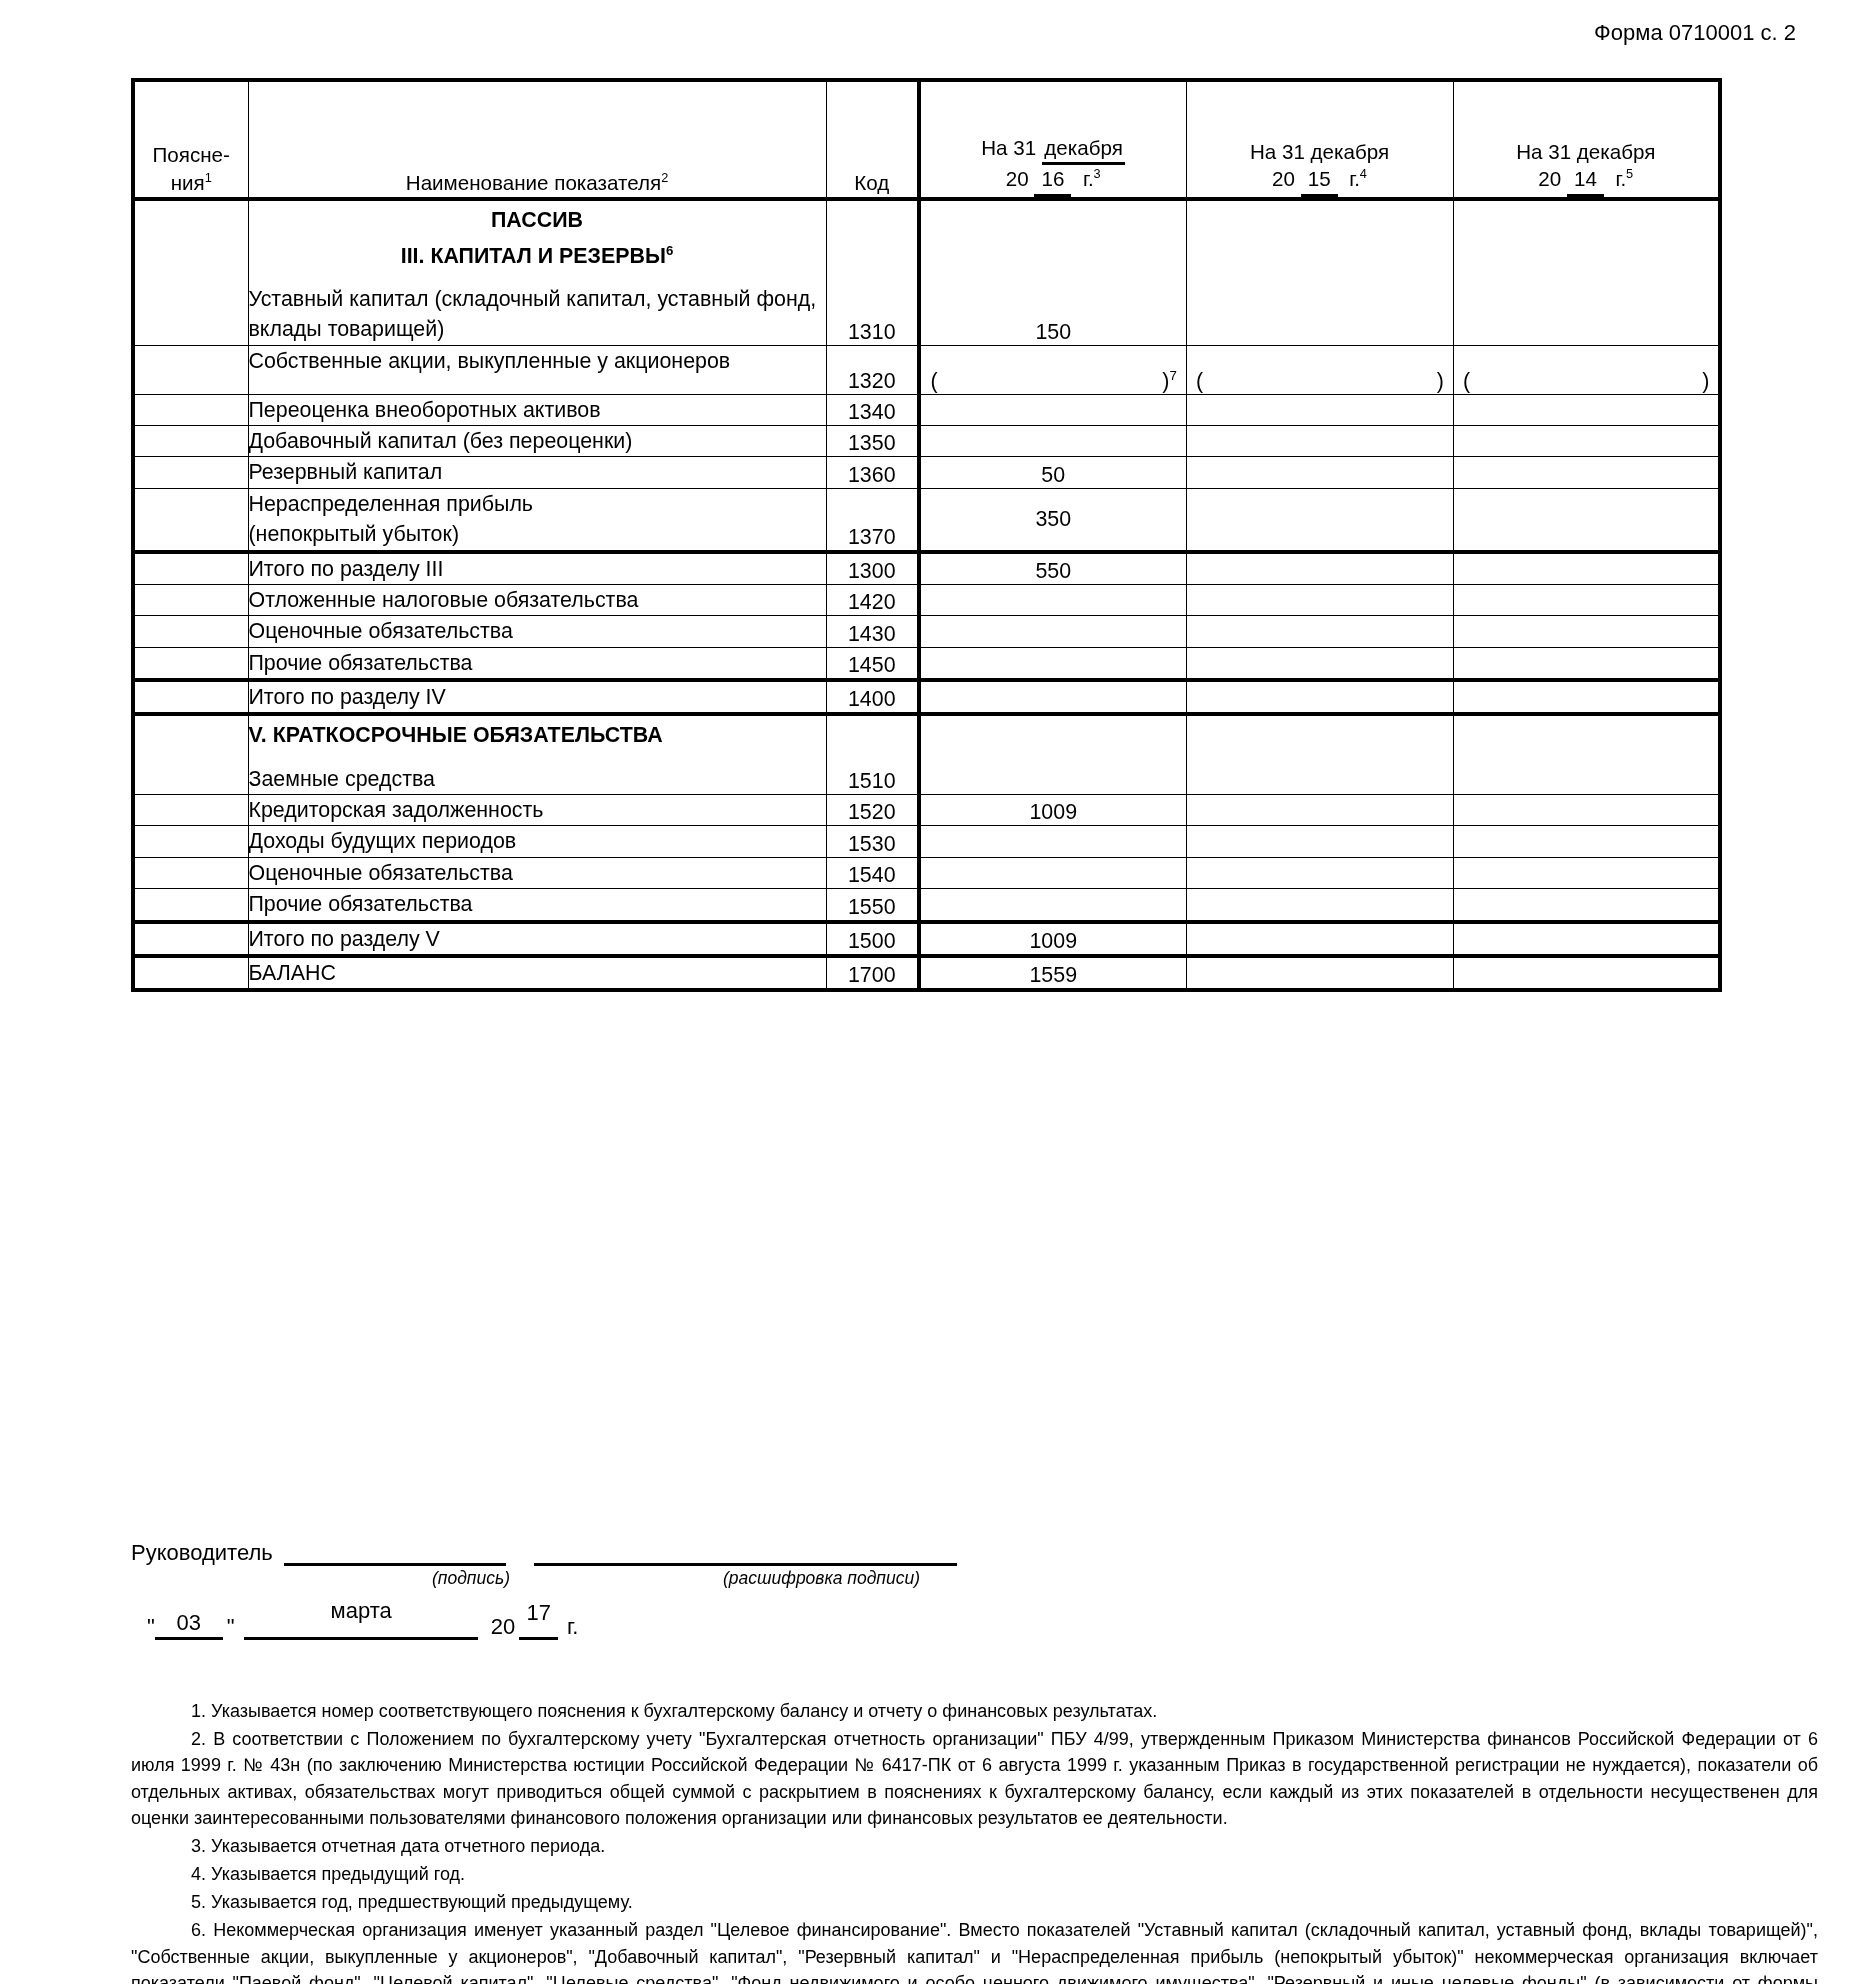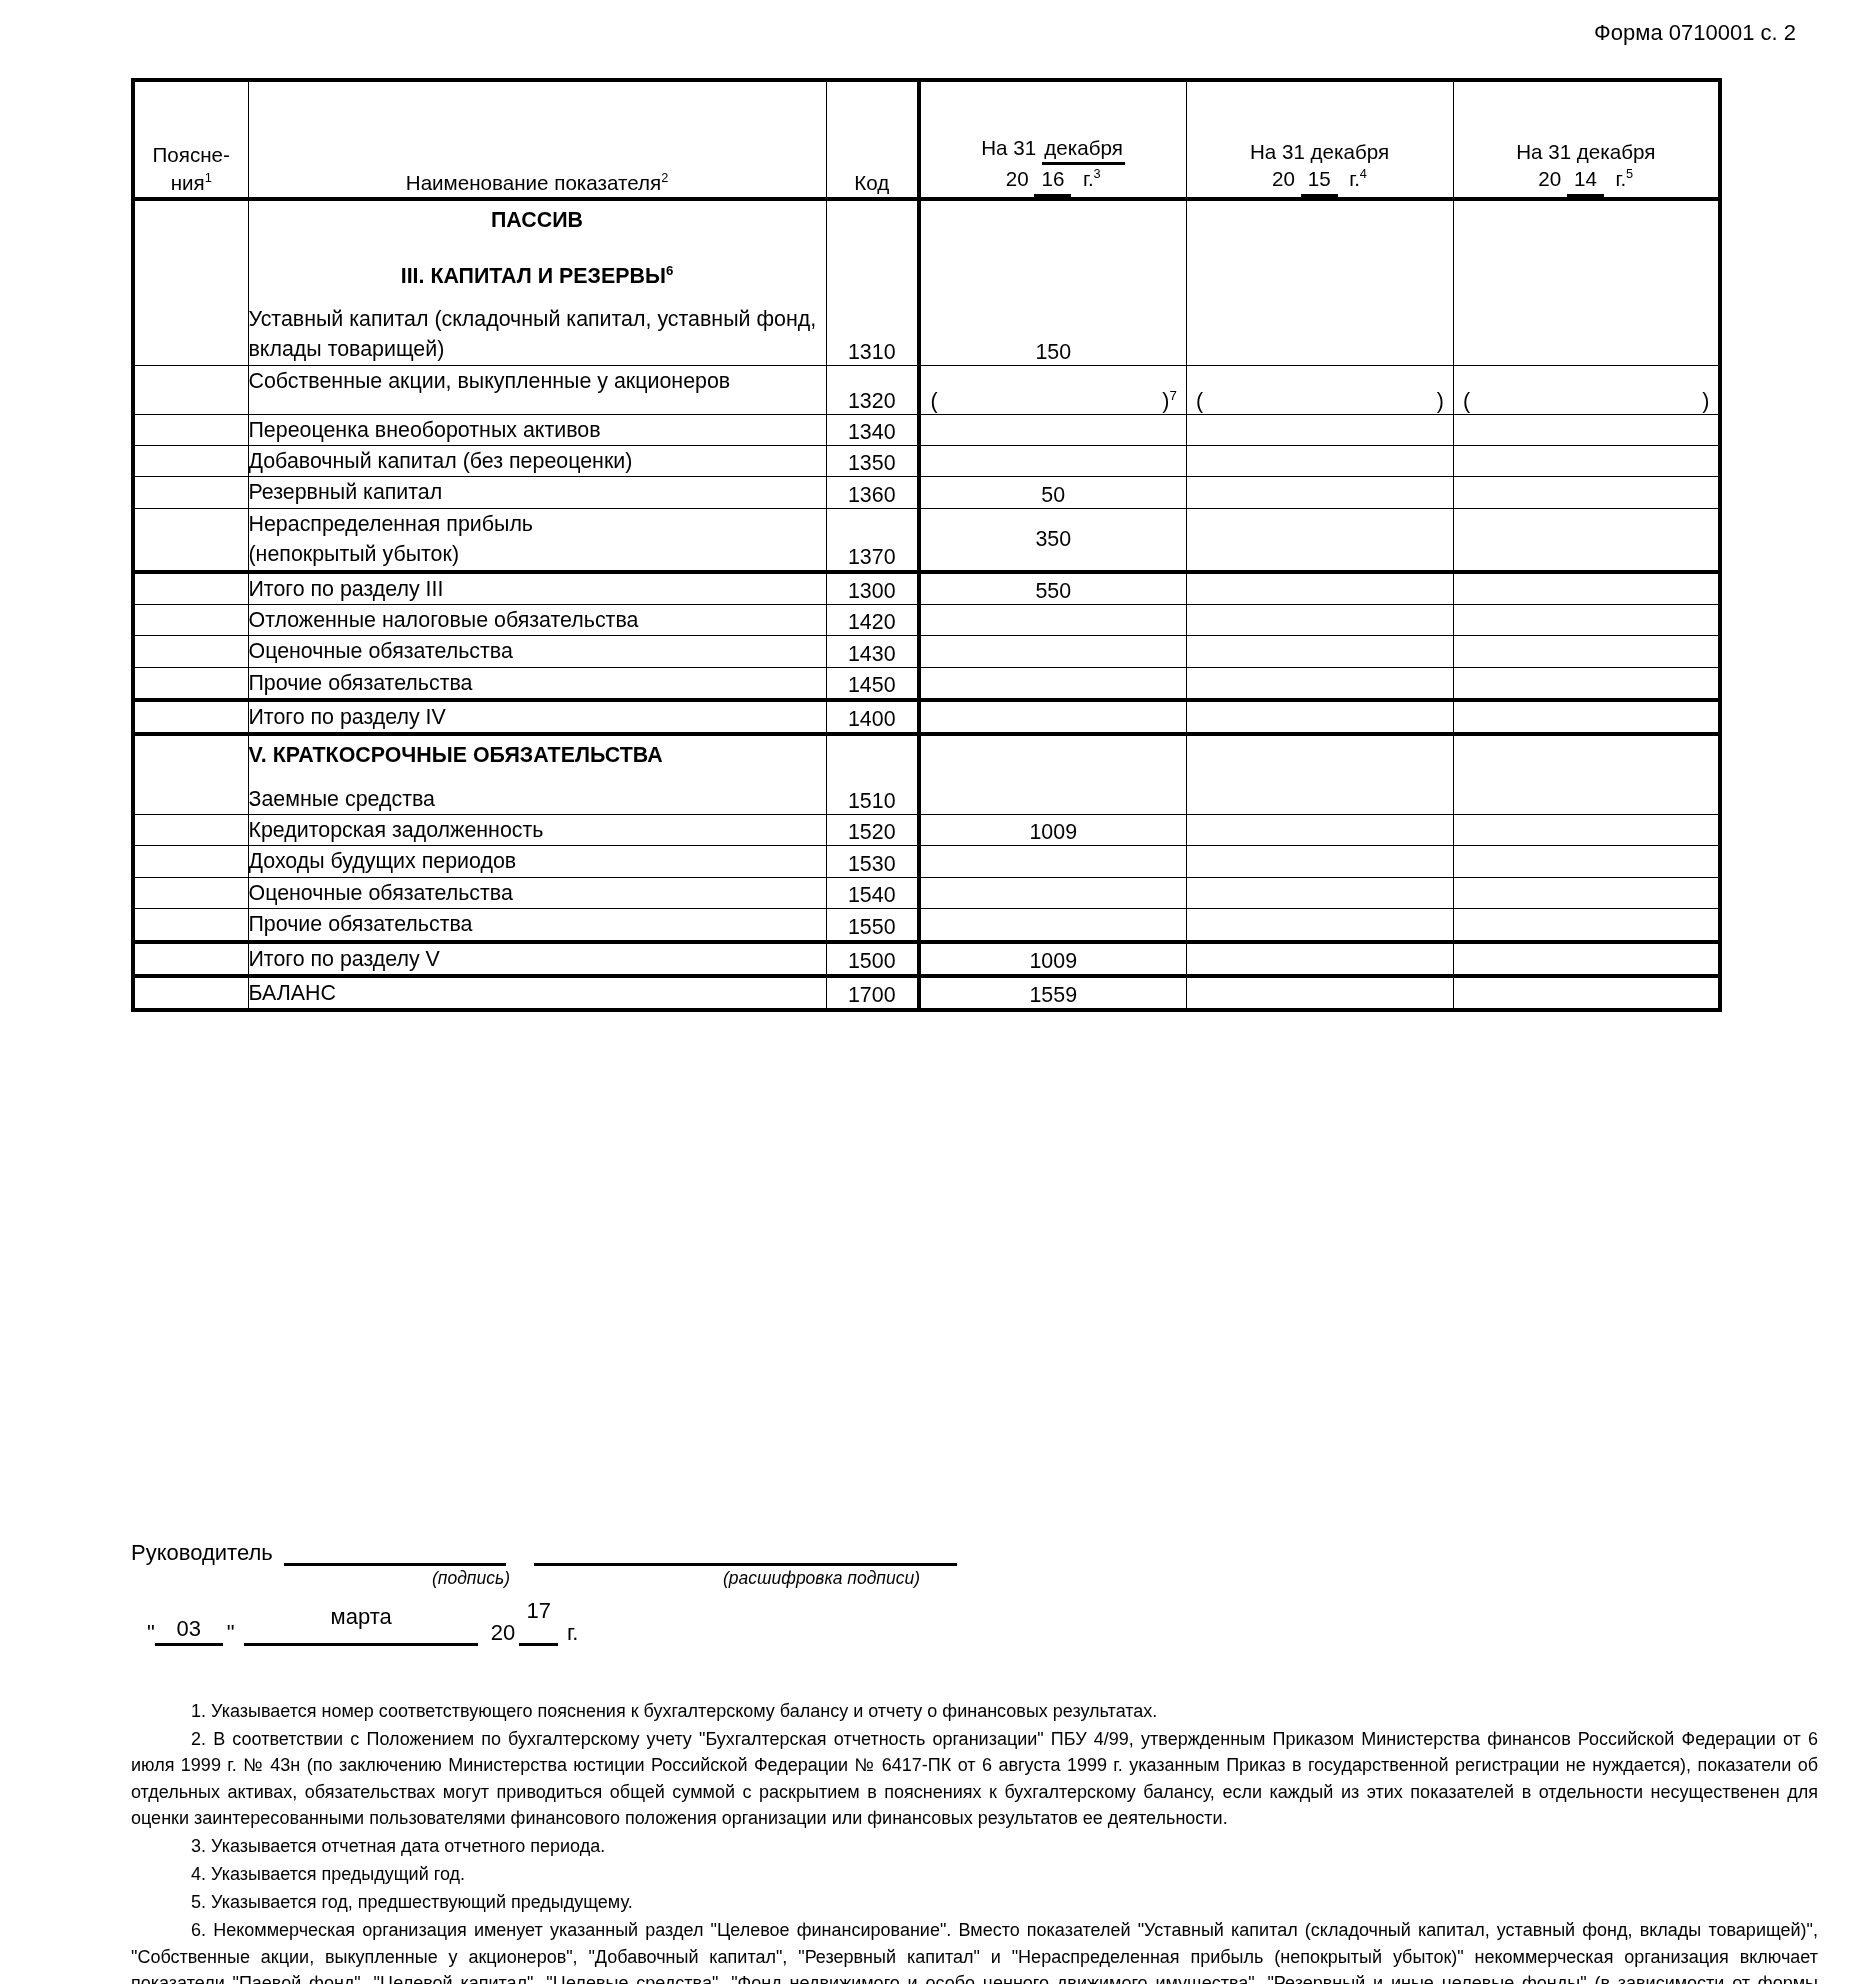--- a/index.html
+++ b/index.html
@@ -125,21 +125,21 @@
     display: flex;
     align-items: flex-end;
     margin-top: 9.5px;
     padding-left: 16px;
     font-size: 22px;
   }
   .q { }
   .d-day { border-bottom: 3.6px solid #000; min-width: 60px; text-align: center; padding: 0 4px 0.8px 4px;}
   .d-month { border-bottom: 3.6px solid #000; min-width: 234px; text-align: center; padding-bottom: 13px; margin-left: 9.5px;}
   .d-y20 { margin-left: 12.7px; }
-  .d-yy { border-bottom: 3.6px solid #000; min-width: 39px; text-align: center; padding-bottom: 19px; margin-left: 4px;}
+  .d-yy { border-bottom: 3.6px solid #000; min-width: 39px; text-align: center; padding-bottom: 11px; margin-left: 4px;}
   .d-g { margin-left: 8.7px; }
 
   
   .notes {
     position: absolute;
     left: 131px;
     top: 1696px;
     width: 1687px;
     font-size: 18px;
     line-height: 1.47;
@@ -194,21 +194,21 @@
             <span class="l2"><span>20</span>&nbsp;<span class="u-year">14</span>&nbsp;&nbsp;<span>г.</span><sup>5</sup></span>
           </th>
         </tr>
       </thead>
       <tbody>
 
         <tr>
           <td class="thick-left thick-top"></td>
           <td class="name thick-top">
             <div style="text-align:center;font-weight:bold;margin-top:4px;">ПАССИВ</div>
-            <div style="text-align:center;font-weight:bold;margin-top:26px;"><span>III. КАПИТАЛ И РЕЗЕРВЫ</span><sup>6</sup></div>
+            <div style="text-align:center;font-weight:bold;margin-top:6px;"><span>III. КАПИТАЛ И РЕЗЕРВЫ</span><sup>6</sup></div>
             <div style="margin-top:12px;">Уставный капитал (складочный капитал, уставный фонд, вклады товарищей)</div>
           </td>
           <td class="code thick-top">1310</td>
           <td class="val thick-left thick-top">150</td>
           <td class="val thick-top"></td>
           <td class="val thick-right thick-top"></td>
         </tr>
 
         <tr>
           <td class="thick-left"></td>

